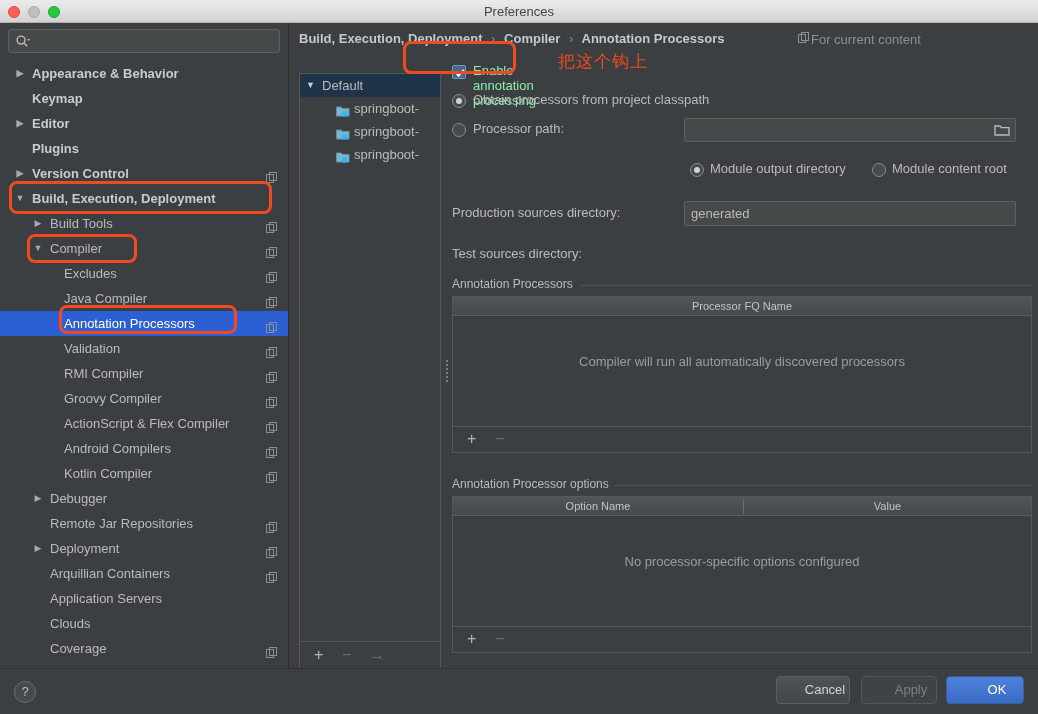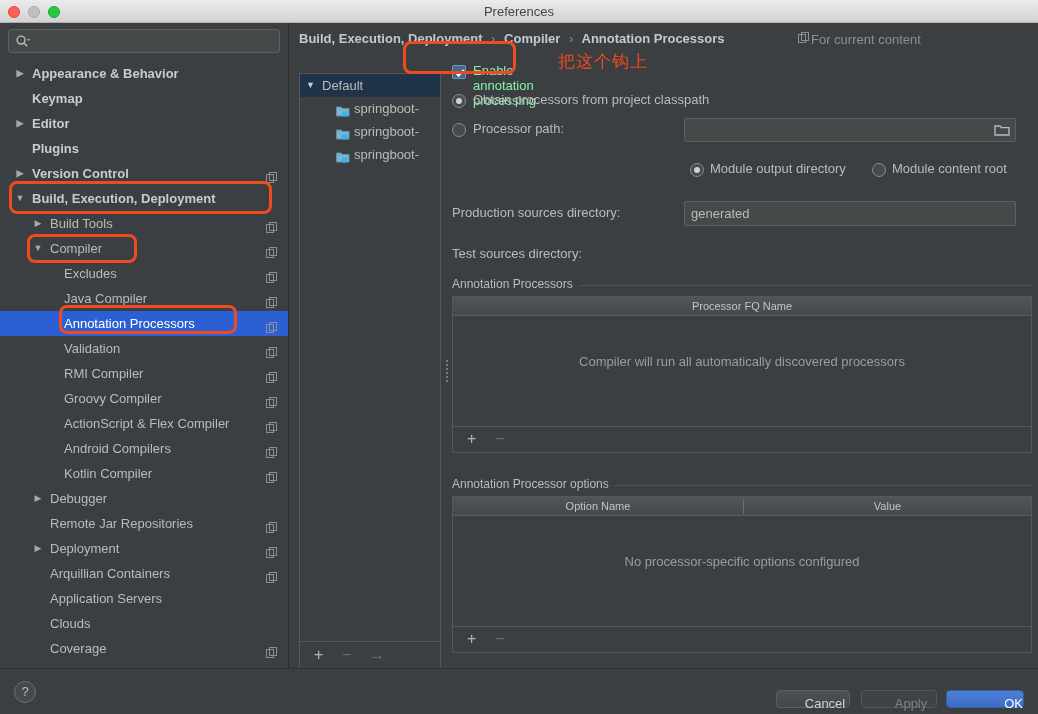--- a/index.html
+++ b/index.html
@@ -241,38 +241,38 @@
     position: absolute; left: 0; top: 668px; width: 1038px; height: 46px;
     background: #3c3f41; border-top: 1px solid #2f3132;
   }
   #help-btn {
     position: absolute; left: 14px; top: 12px;
     width: 22px; height: 22px; border-radius: 50%;
     border: 1px solid #6b6e70; background: #464a4c;
     color: #b9bcbe; font-size: 13px; text-align: center; line-height: 20px;
   }
   .btn {
-    position: absolute; top: 21px; height: 18px;
+    position: absolute; top: 7px; height: 28px;
     border-radius: 4px; font-size: 13px; text-align: center; line-height: 25px;
     cursor: default;
     padding-left: 24px;
   }
   #cancel-btn {
     left: 776px; width: 74px;
     background: linear-gradient(#4e5254, #444749);
     border: 1px solid #5c6062; color: #d0d3d5;
   }
   #apply-btn {
     left: 861px; width: 76px;
     background: #3f4345; border: 1px solid #555759; color: #7e8183;
   }
   #ok-btn {
     left: 946px; width: 78px;
     background: linear-gradient(#4f80d8, #3a6cc8);
-    border: 1px solid #38609f; color: #ffffff; text-align: right;
+    border: 1px solid #38609f; color: #ffffff;
   }
 
   
   .anno {
     position: absolute;
     border: 3px solid #f04a20;
     border-radius: 8px;
     pointer-events: none;
   }
   #anno-bed  { left: 9px;  top: 181px; width: 263px; height: 33px; }

